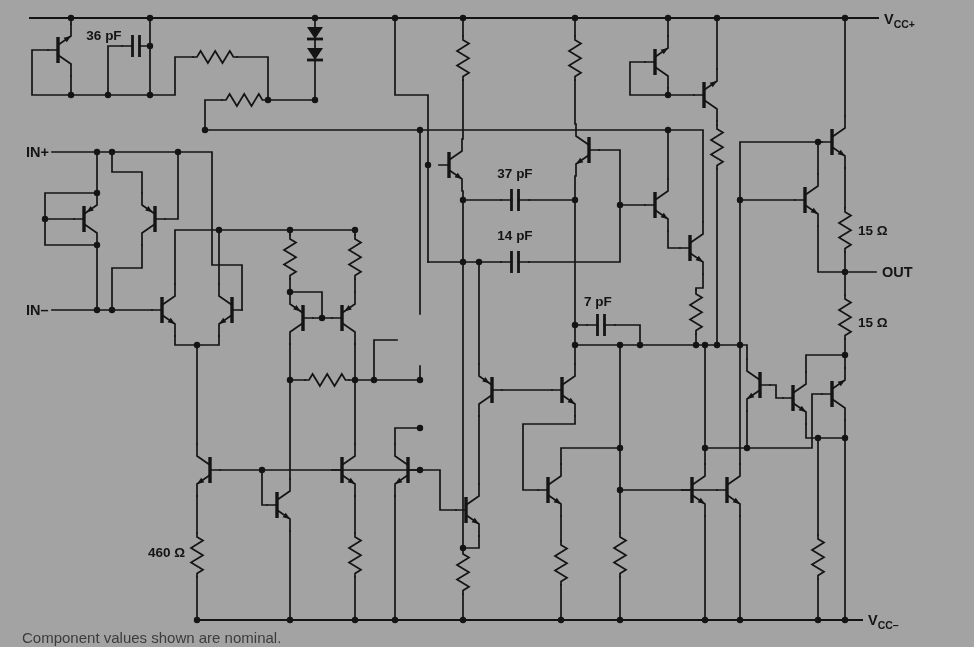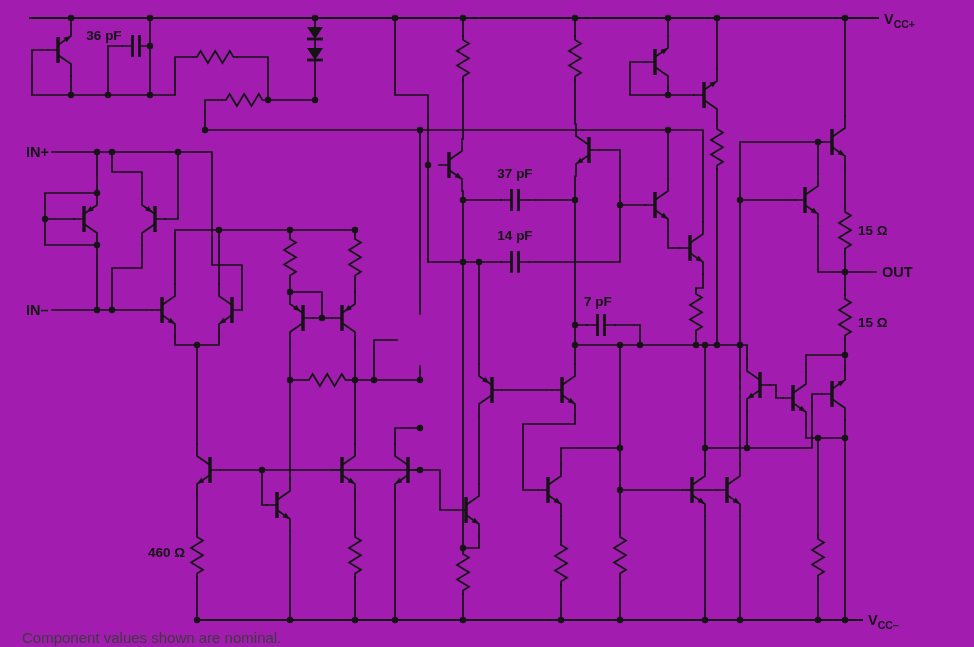--- a/index.html
+++ b/index.html
@@ -1,16 +1,16 @@
 <!DOCTYPE html>
 <html><head>
 <meta charset="utf-8">
 <style>
   html,body{margin:0;padding:0;background:#ffffff;}
-  .page{position:relative;width:974px;height:647px;background:#a21caf;font-family:"Liberation Sans",sans-serif;}
+  .page{position:relative;width:974px;height:647px;background:#a3a3a3;font-family:"Liberation Sans",sans-serif;}
   svg{display:block;}
   .w{stroke:#141414;stroke-width:1.7;fill:none;stroke-linecap:square;}
   .rail{stroke:#141414;stroke-width:2;fill:none;stroke-linecap:square;}
   .tl{stroke:#141414;stroke-width:1.7;fill:none;stroke-linecap:square;}
   .tb{stroke:#141414;stroke-width:3.4;}
   .ar{fill:#141414;stroke:none;}
   .cp{stroke:#141414;stroke-width:2.8;}
   .dot{fill:#141414;stroke:none;}
   .lbl{font-family:"Liberation Sans",sans-serif;font-weight:bold;font-size:13.5px;fill:#141414;}
   .lbl-big{font-family:"Liberation Sans",sans-serif;font-weight:bold;font-size:14.5px;fill:#141414;}

